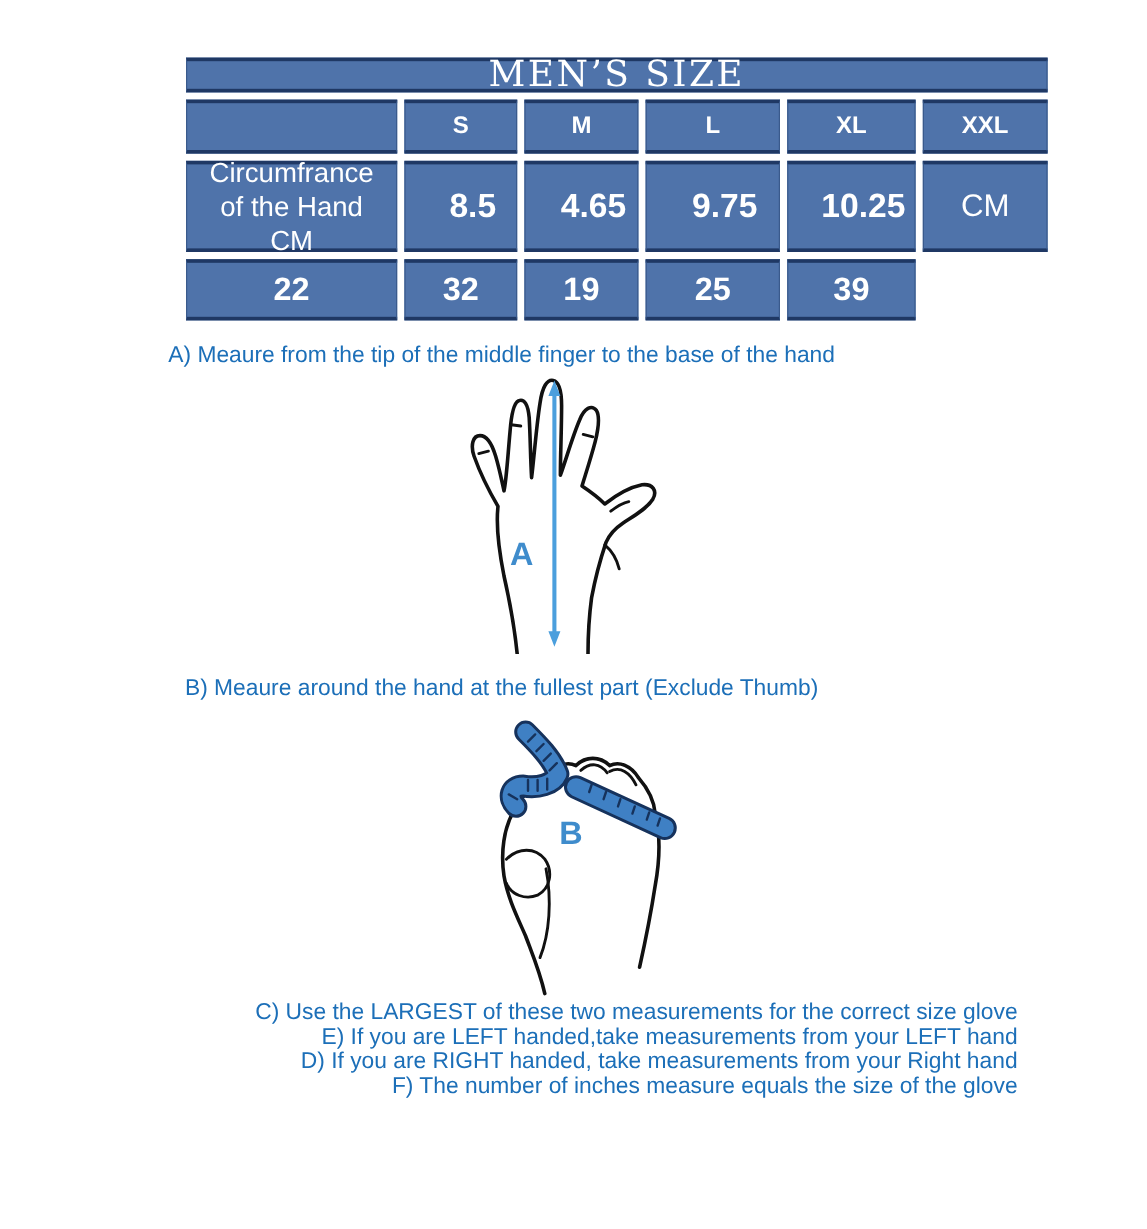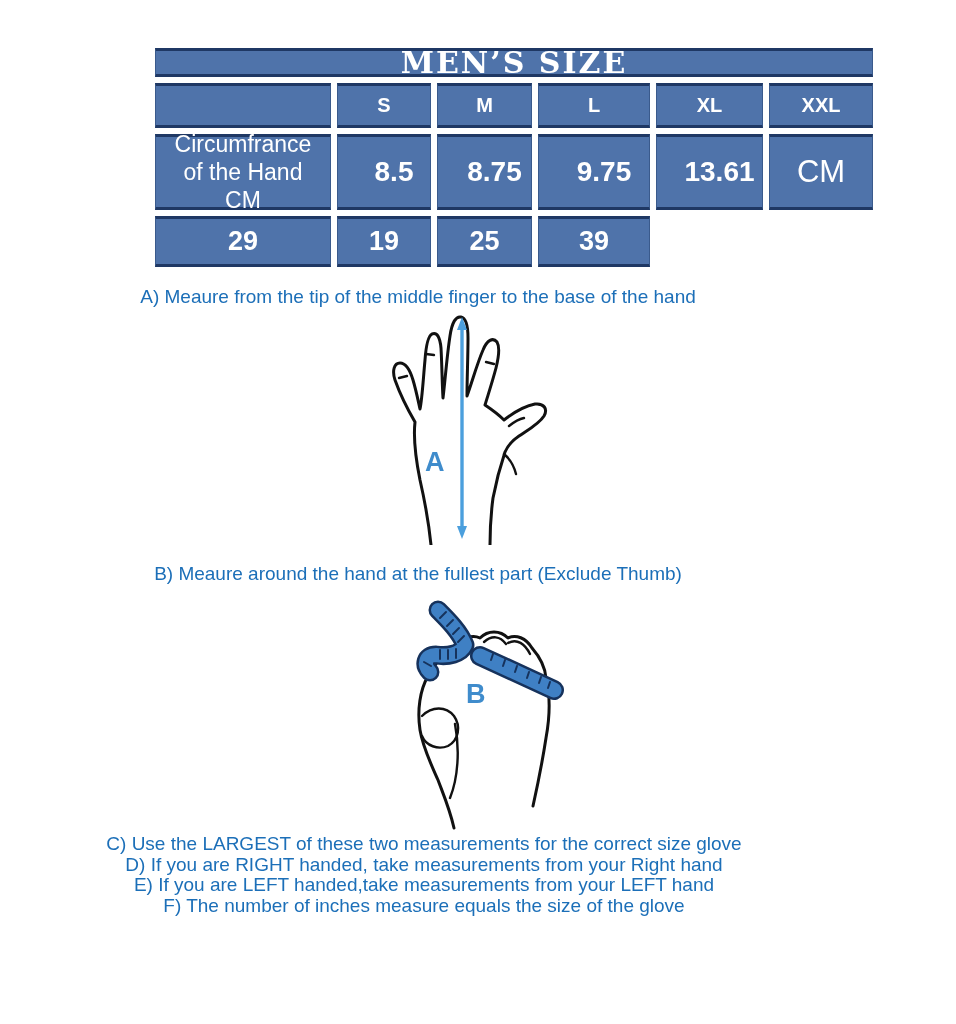--- a/index.html
+++ b/index.html
@@ -17,38 +17,38 @@
   }
   .cell{
     box-sizing:border-box;background:#4f73aa;
     border-top:3px solid #1f3864;border-bottom:3px solid #1f3864;
     border-left:1px solid #3a5a8c;border-right:1px solid #3a5a8c;
     color:#ffffff;display:flex;align-items:center;justify-content:center;
     text-align:center;
   }
   .cell.title{
     grid-column:1 / -1;
-    font-family:"DejaVu Serif",serif;font-weight:bold;
+    font-family:"DejaVu Serif",serif;font-weight:normal;
     font-size:30px;letter-spacing:2px;margin-top:20px;
   }
   .col-head{font-weight:bold;font-size:20px;}
   .row-label{font-size:23px;line-height:1.22;}
   .row-label.left{justify-content:flex-start;text-align:center;padding:0 10px;}
-  .row-label.center{font-size:31px;}
+  .row-label.center{font-size:26px;}
   .val-lg{font-weight:bold;font-size:28px;padding-left:20px;}
   .val-md{font-weight:bold;font-size:27px;}
   
   .instr{
     position:absolute;left:0;width:836px;margin:0;text-align:center;
     color:#1c6fb8;font-size:19px;
   }
   #instr-a{top:286px;}
   #instr-b{top:563px;}
   .instr-block{
-    position:absolute;left:0;top:834px;width:848px;text-align:center;
+    position:absolute;left:0;top:834px;width:848px;text-align:right;
     color:#1c6fb8;font-size:19px;line-height:20.5px;
   }
   .instr-block p{margin:0;}
   
   .diagram{position:absolute;}
   #hand-svg{left:363px;top:310px;}
   #fist-svg{left:398px;top:598px;}
   .outline{fill:#ffffff;stroke:#111111;stroke-width:3;stroke-linecap:round;stroke-linejoin:round;}
   .crease{fill:none;stroke:#111111;stroke-width:2.4;stroke-linecap:round;}
   .arrow-line{stroke:#4b9fdd;stroke-width:3.4;}
@@ -71,26 +71,27 @@
 
     <div class="cell"></div>
     <div class="cell col-head">S</div>
     <div class="cell col-head">M</div>
     <div class="cell col-head">L</div>
     <div class="cell col-head">XL</div>
     <div class="cell col-head">XXL</div>
 
     <div class="cell row-label left">Circumfrance of the Hand CM</div>
     <div class="cell val-lg">8.5</div>
-    <div class="cell val-lg">8.75</div>
+    <div class="cell val-lg">4.65</div>
     <div class="cell val-lg">9.75</div>
-    <div class="cell val-lg">13.61</div>
+    <div class="cell val-lg">10.25</div>
 
     <div class="cell row-label center">CM</div>
-    <div class="cell val-md">29</div>
+    <div class="cell val-md">22</div>
+    <div class="cell val-md">32</div>
     <div class="cell val-md">19</div>
     <div class="cell val-md">25</div>
     <div class="cell val-md">39</div>
   </section>
 
   <p class="instr" id="instr-a">A) Meaure from the tip of the middle finger to the base of the hand</p>
 
   <svg class="diagram" id="hand-svg" width="195" height="235" viewBox="0 0 195 235">
     <path class="outline" d="
       M 68 235
@@ -175,18 +176,18 @@
         <line class="tape-tick" x1="131" y1="74" x2="129" y2="80"></line>
         <line class="tape-tick" x1="143" y1="79" x2="141" y2="85"></line>
         <line class="tape-tick" x1="152" y1="84" x2="150" y2="90"></line>
       </g>
     </g>
     <text class="diagram-label" x="68" y="105">B</text>
   </svg>
 
   <div class="instr-block">
     <p>C) Use the LARGEST of these two measurements for the correct size glove</p>
+    <p>E) If you are LEFT handed,take measurements from your LEFT hand</p>
     <p>D) If you are RIGHT handed, take measurements from your Right hand</p>
-    <p>E) If you are LEFT handed,take measurements from your LEFT hand</p>
     <p>F) The number of inches measure equals the size of the glove</p>
   </div>
 
 </div>
 
 </body></html>

